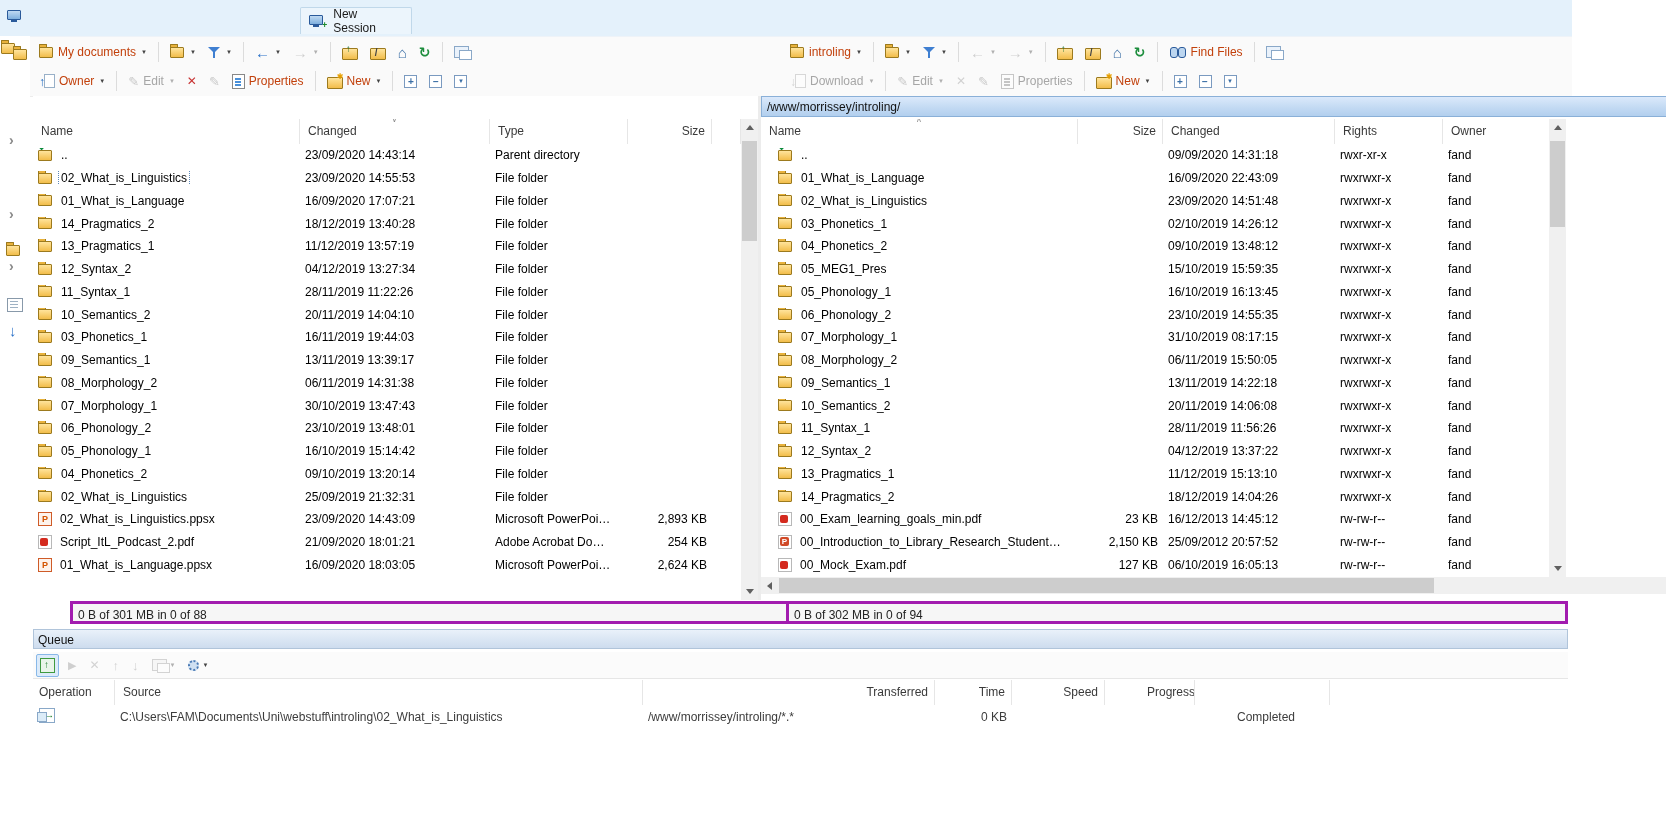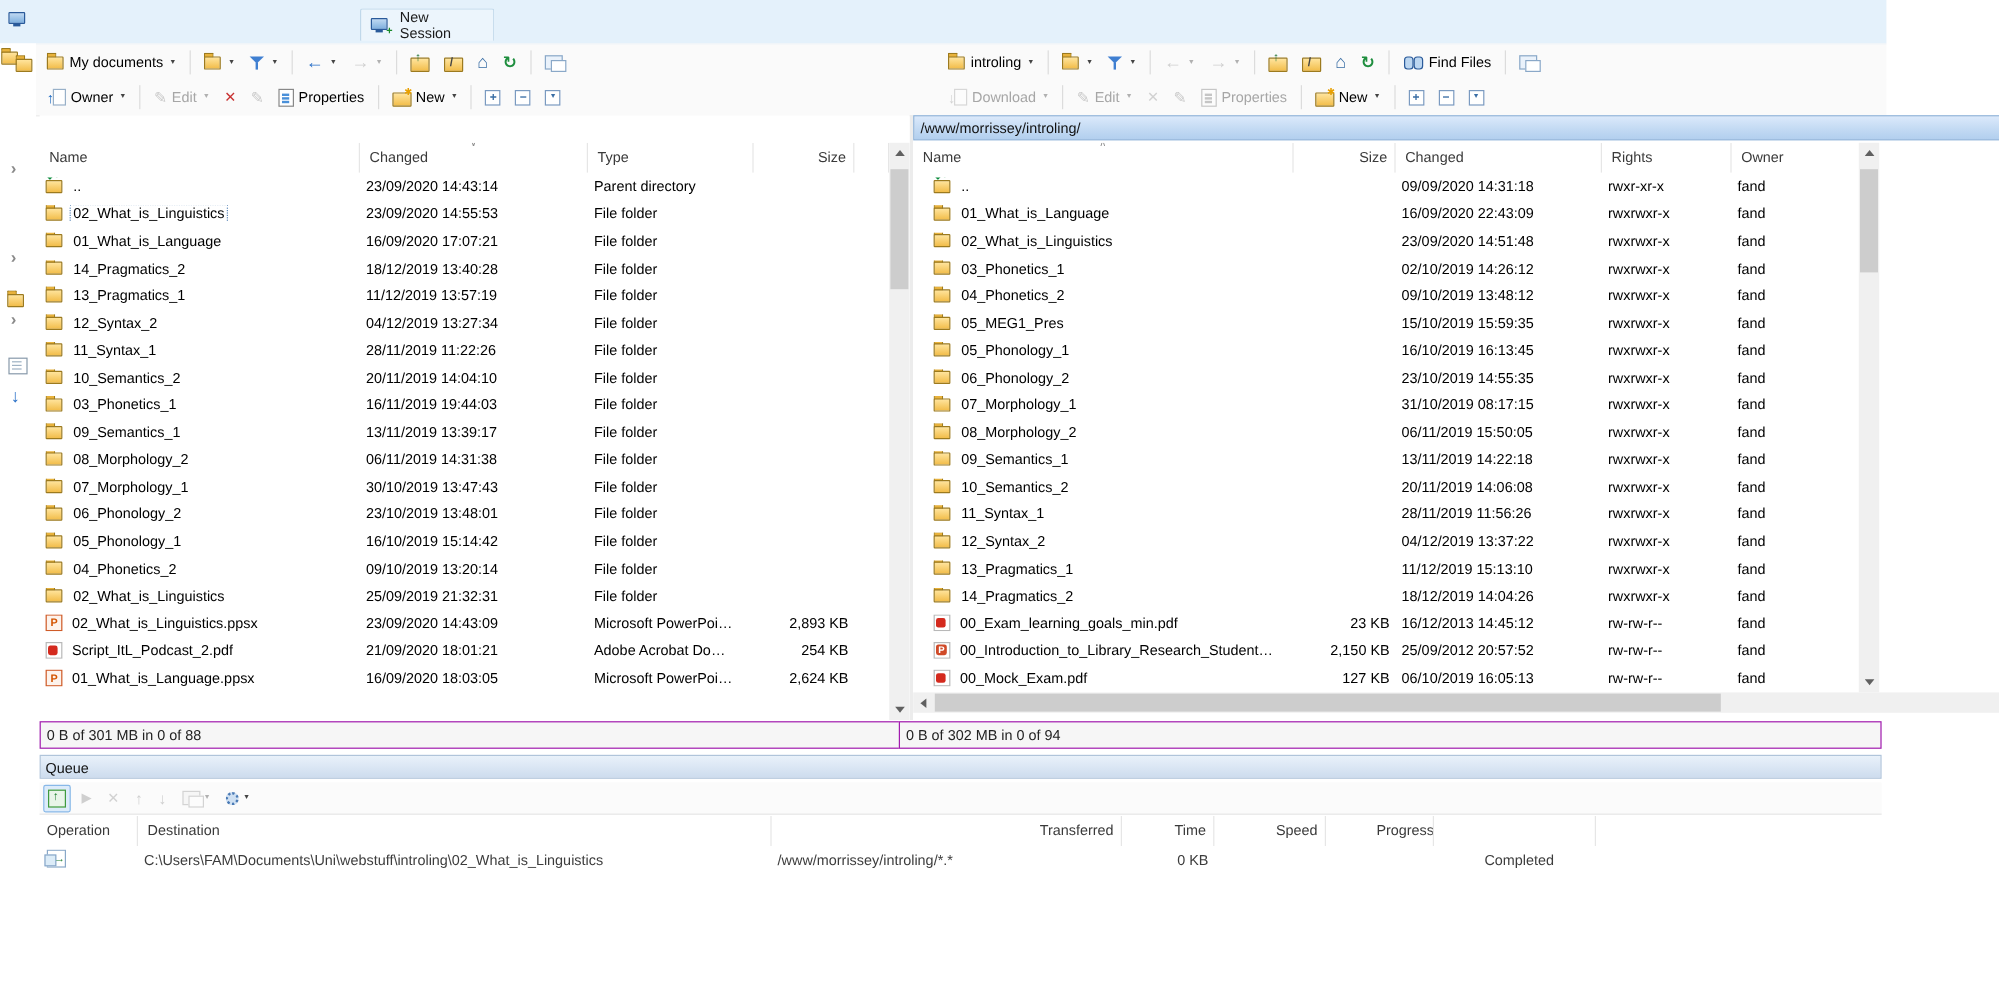--- a/index.html
+++ b/index.html
@@ -22,21 +22,21 @@
   .tab.inactive{left:270px;width:112px;background:#ecf5fc;border:1px solid #c0d8ea;border-bottom:none;}
   .tab .close{margin-left:auto;color:#555;font-size:13px;line-height:1;padding:0 2px;}
   .plus-badge{color:#1a8a2a;font-weight:700;font-size:9px;margin-left:-8px;margin-top:7px;}
 
   
   .tb{position:absolute;left:0;width:100%;height:30px;background:#fafafa;}
   #tb1{top:36px;border-top:1px solid #eef3f8;}
   #tb2{top:66px;border-bottom:1px solid #ececec;}
   .cluster{position:absolute;top:0;height:100%;display:flex;align-items:center;gap:2px;}
   .tbtn{display:flex;align-items:center;gap:4px;padding:3px 4px;border:1px solid transparent;border-radius:2px;}
-  .lbl{color:#000000;white-space:nowrap;}
+  .lbl{color:#c2410c;white-space:nowrap;}
   .dis .lbl{color:#a6a6a6;}
   .dis .g,.dis .ico-filter,.dis .ico-updir,.dis .ico-rootdir,.dis .ico-panels,.dis .fi,
   .dis .ico-props,.dis .ico-newfolder,.dis .ico-upload,.dis .ico-download,.dis .ico-find{opacity:.45;filter:grayscale(1);}
   .caret{font-size:6px;color:#444;margin-left:1px;}
   .dis .caret{color:#b0b0b0;}
   .vsep{width:1px;height:20px;background:#dcdcdc;margin:0 4px;display:inline-block;}
 
   
   .g{display:inline-block;line-height:1;}
   .gback{color:#2970c8;font-weight:700;font-size:15px;}
@@ -142,21 +142,21 @@
   .hscroll .sb-thumb{top:1px;height:15px;}
   .tri{width:0;height:0;display:inline-block;}
   .tri-up{border-left:4px solid transparent;border-right:4px solid transparent;border-bottom:5px solid #606060;}
   .tri-down{border-left:4px solid transparent;border-right:4px solid transparent;border-top:5px solid #606060;}
   .tri-left{border-top:4px solid transparent;border-bottom:4px solid transparent;border-right:5px solid #606060;}
   .tri-right{border-top:4px solid transparent;border-bottom:4px solid transparent;border-left:5px solid #606060;}
 
   
   .statusbar{position:absolute;left:3px;right:4px;top:601px;height:25px;}
   .status-cell{position:absolute;top:0;height:23px;line-height:23px;padding-left:5px;background:#f6f6f6;
-     border:1px solid #a21caf;box-sizing:border-box;color:#222;white-space:nowrap;}
+     border:3px solid #a21caf;box-sizing:border-box;color:#222;white-space:nowrap;margin-left:37px;}
   .status-cell.l{left:0;width:725px;}
   .status-cell.r{left:716px;right:0;}
 
   
   .q-title{position:absolute;left:3px;right:4px;top:629px;height:20px;line-height:20px;padding-left:4px;
      background:linear-gradient(#e9f1fa,#cddcee);border:1px solid #b0c4da;box-sizing:border-box;color:#111;}
   .q-toolbar{position:absolute;left:3px;right:4px;top:652px;height:27px;background:#fbfbfb;
      border-bottom:1px solid #e6e6e6;display:flex;align-items:center;gap:5px;padding-left:3px;box-sizing:border-box;}
   .qbtn{display:flex;align-items:center;gap:2px;padding:3px;border:1px solid transparent;border-radius:2px;}
   .qbtn.active{border:1px solid #88b8e8;background:#dcebfa;}
@@ -877,21 +877,21 @@
           <span class="caret">▼</span>
         </div>
       <div class="qbtn">
           <span class="ico-gear"></span>
           <span class="caret">▼</span>
         </div>
     </div>
     <div class="q-table">
       <div class="qhdr">
         <div class="hcell" style="padding-left:6px">Operation</div>
-        <div class="hcell">Destination</div>
+        <div class="hcell">Source</div>
         <div class="hcell num">Transferred</div>
         <div class="hcell num">Time</div>
         <div class="hcell num">Speed</div>
         <div class="hcell prog">Progress</div>
         <div class="hcell"></div>
       </div>
       <div>
 
           <div class="qrow">
             <div class="cell" style="padding-left:6px"><span class="fi fi-qop"></span></div>

